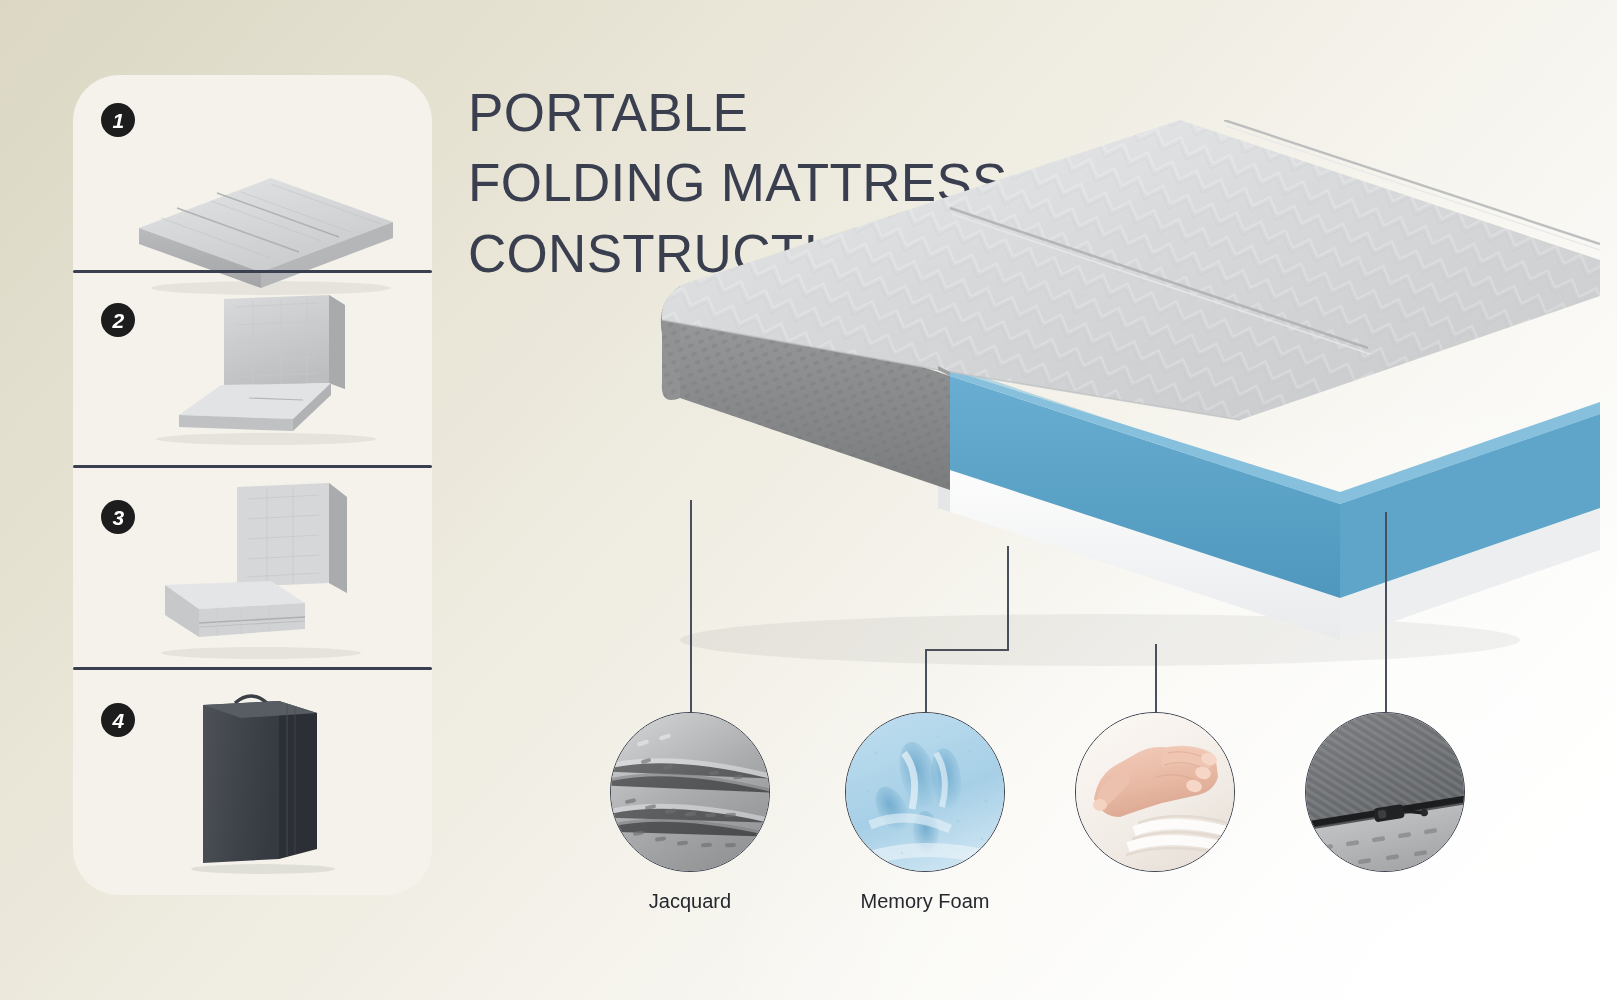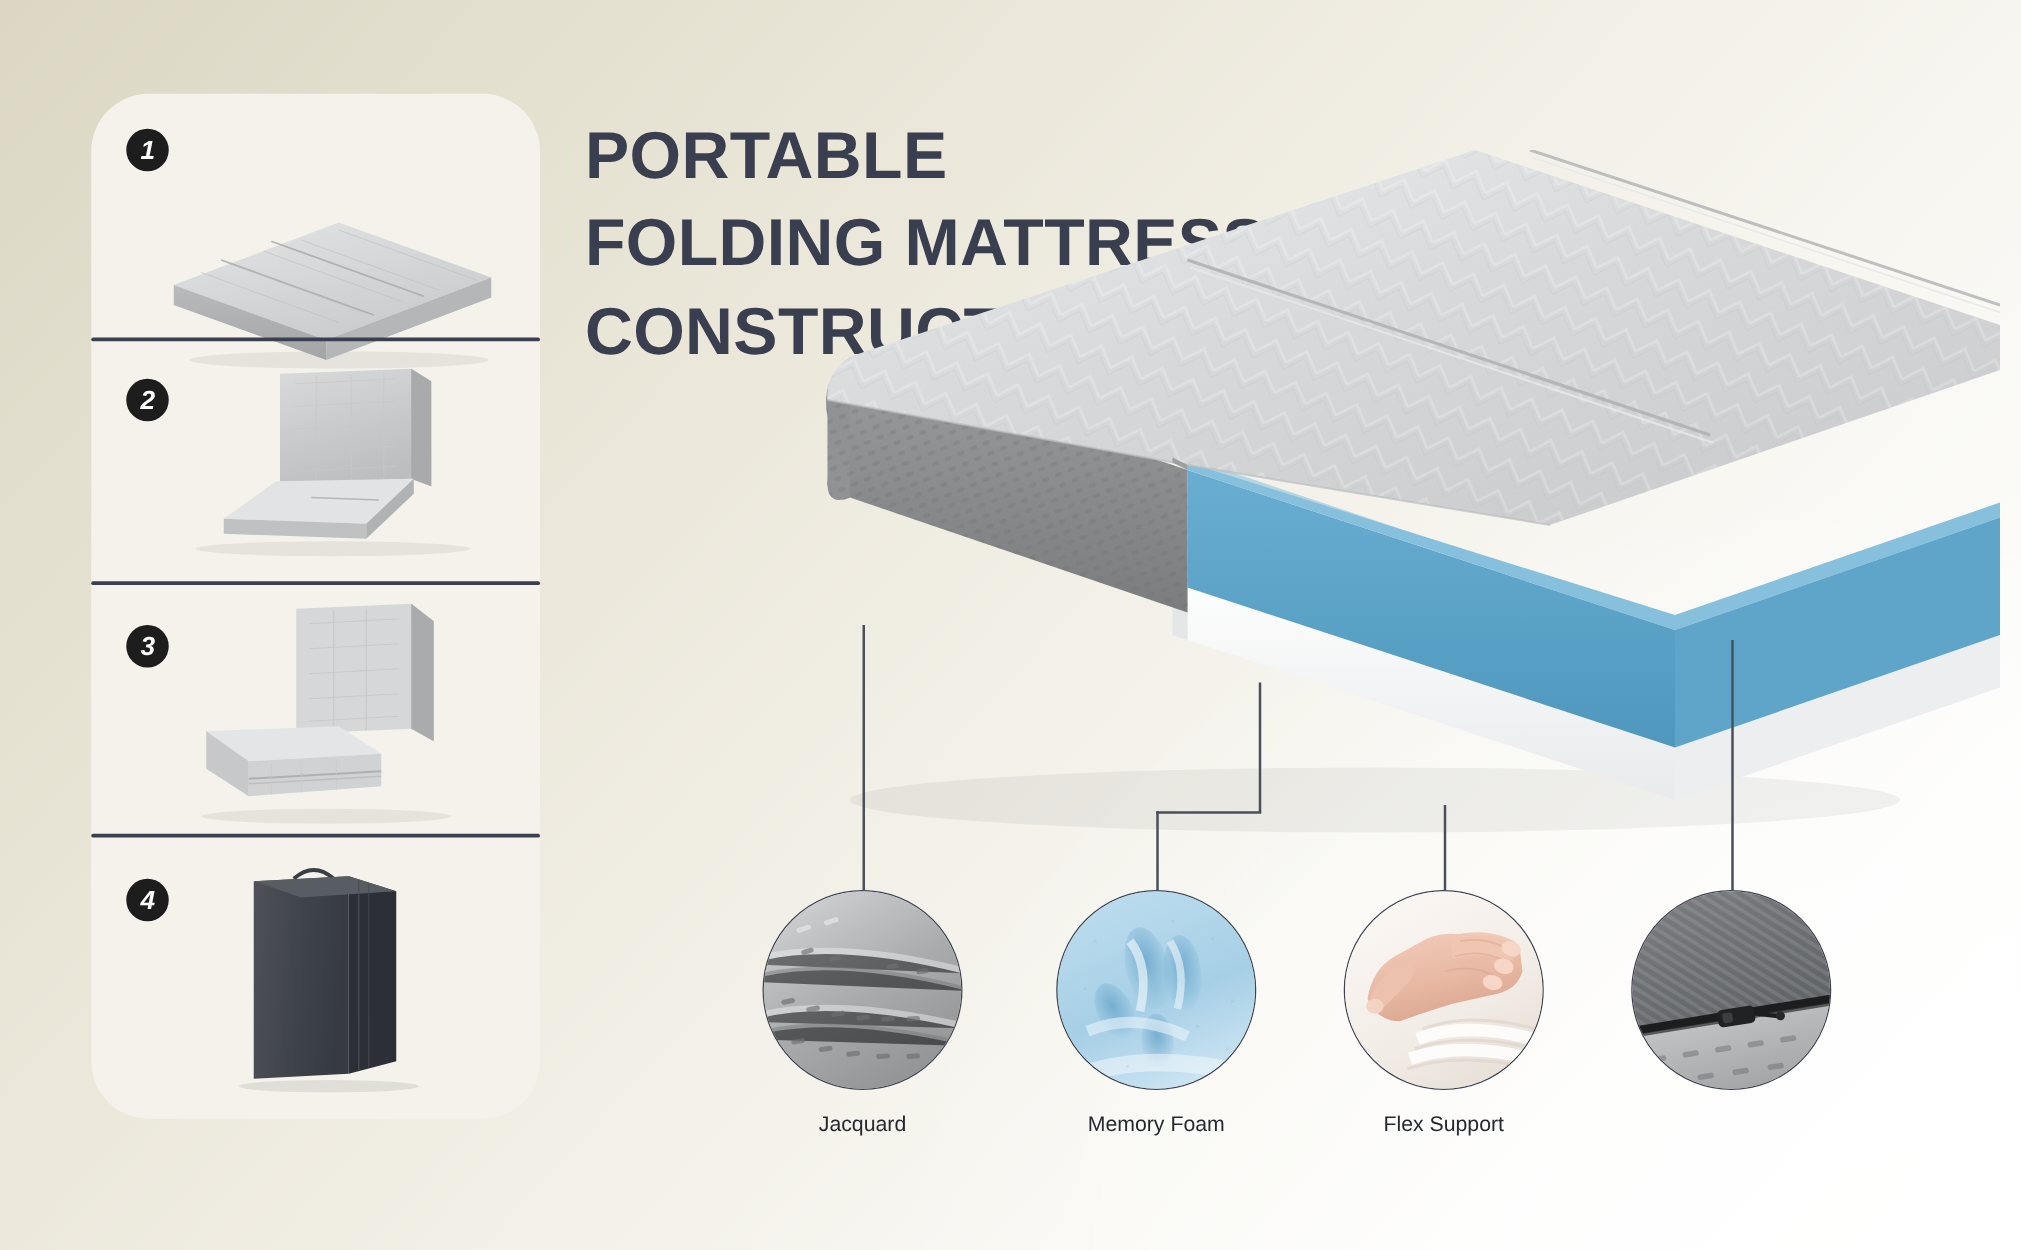--- a/index.html
+++ b/index.html
@@ -27,36 +27,36 @@
     position:absolute; width:34px; height:34px; border-radius:50%;
     background:#1d1d1d; color:#ffffff;
     font-size:21px; font-weight:bold; font-style:italic;
     display:flex; align-items:center; justify-content:center;
     line-height:1; letter-spacing:-0.5px;
   }
 
   
   .title {
     position:absolute; left:468px; top:78px; width:620px;
-    color:#3a3f50; font-size:53px; font-weight:bold;
-    line-height:1.33; letter-spacing:0.3px;margin-top:12px;
+    color:#3a3f50; font-size:53px; font-weight:normal;
+    line-height:1.33; letter-spacing:0.3px;
   }
   .title-line { display:block; white-space:nowrap; }
 
   
   .callout { position:absolute; width:160px; height:160px; }
   .callout .disc {
     width:160px; height:160px; border-radius:50%;
     border:1.6px solid #3d4350; overflow:hidden; position:relative;
     background:#ddd;
   }
   .caption {
     position:absolute; top:176px; left:-52px; width:264px;
     text-align:center; color:#25282f;
-    font-size:17px; line-height:1.38;
+    font-size:20px; line-height:1.38;
   }
   .caption span { display:block; }
 
   .lead { position:absolute; background:#4a4f5c; }
   .lead-v { width:1.6px; }
   .lead-h { height:1.6px; }
 
   
   svg { display:block; }
 </style>
@@ -422,21 +422,20 @@
           <ellipse cx="133" cy="46" rx="8" ry="6" fill="#f6d6c6" transform="rotate(18 133 46)"></ellipse>
           <ellipse cx="127" cy="60" rx="8" ry="6" fill="#f6d6c6" transform="rotate(16 127 60)"></ellipse>
           <ellipse cx="118" cy="73" rx="8" ry="6" fill="#f6d6c6" transform="rotate(14 118 73)"></ellipse>
 
           <path d="M20 88 Q24 70 40 62 L52 58 Q58 66 50 74 L32 92 Q24 98 20 88 Z" fill="#ecc1ad"></path>
           <ellipse cx="24" cy="92" rx="7" ry="6" fill="#f5d3c2"></ellipse>
         </g>
       </svg>
     </div>
     <div class="caption">
-      <span>Flex Support</span>
     </div>
   </div>
 
   <div class="callout" style="left:1305px; top:712px;">
     <div class="disc">
       <svg width="160" height="160" viewBox="0 0 160 160">
         <defs>
           <linearGradient id="darkFab" x1="0.2" y1="0" x2="0.8" y2="1">
             <stop offset="0" stop-color="#7a7c7f"></stop>
               <stop offset="1" stop-color="#5d6063"></stop>

